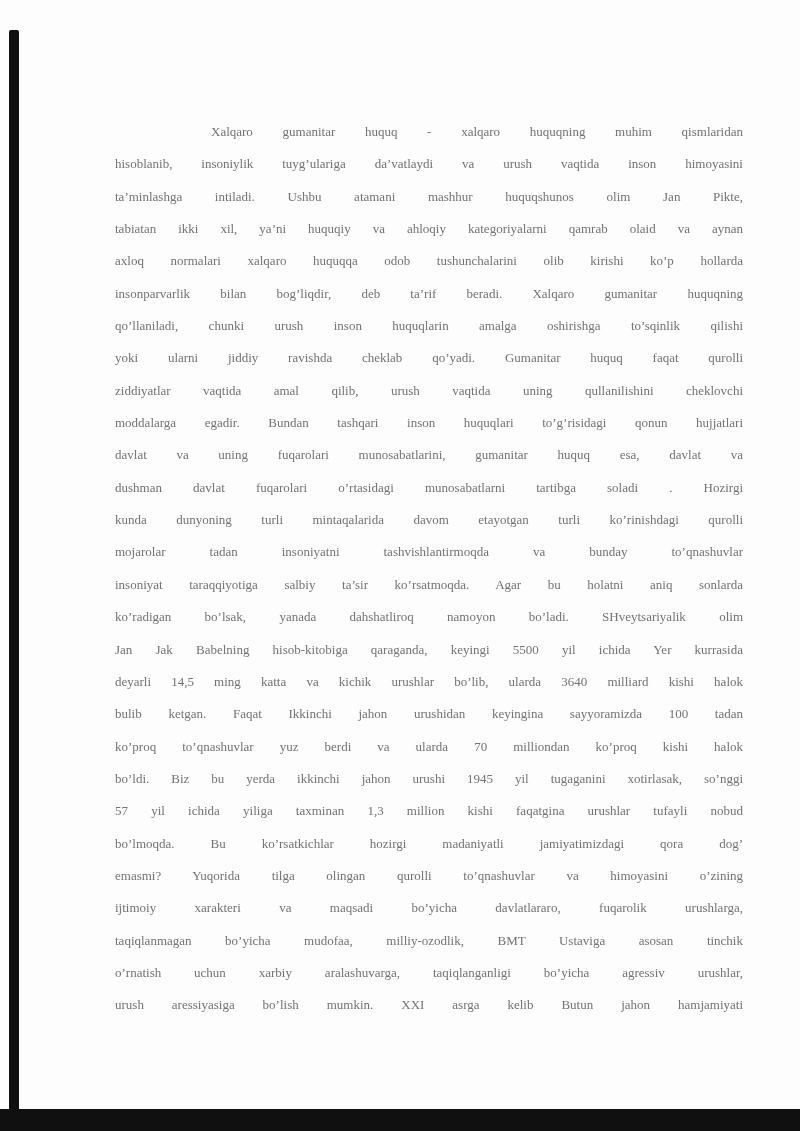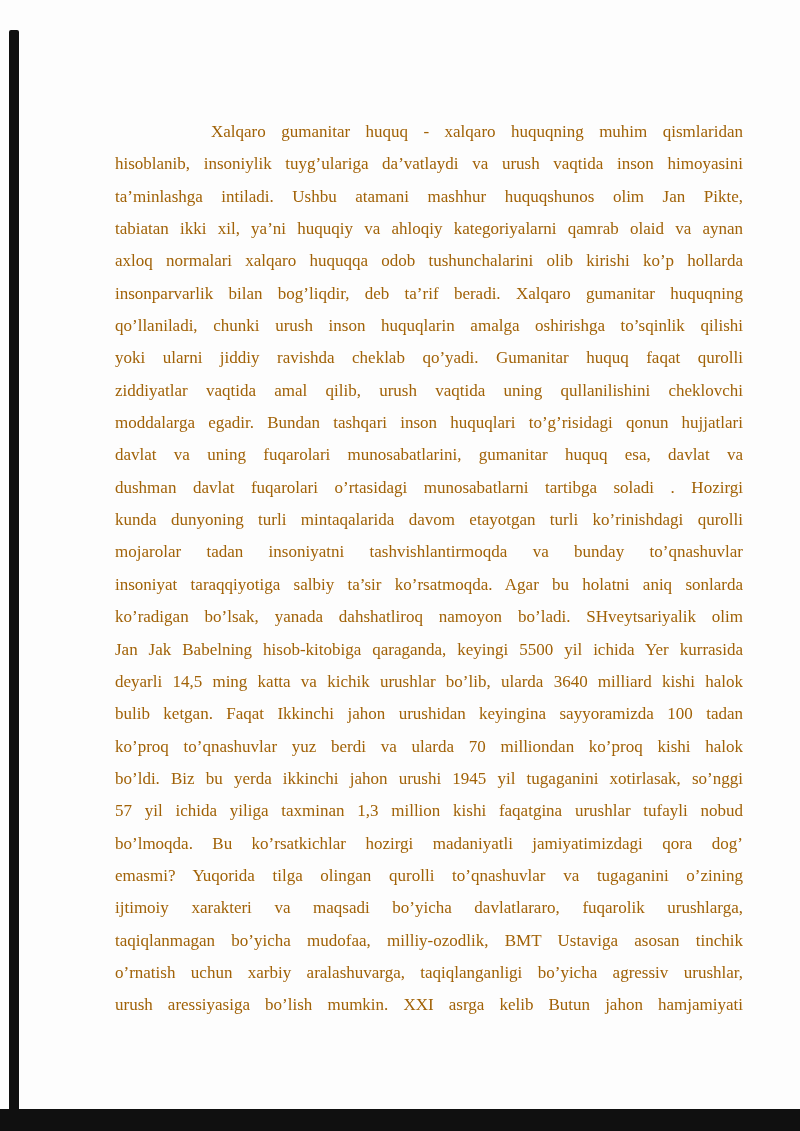--- a/index.html
+++ b/index.html
@@ -31,22 +31,22 @@
     bottom: 0;
     width: 800px;
     height: 22px;
     background: #101010;
   }
   .text-block {
     position: absolute;
     left: 115px;
     top: 116px;
     width: 628px;
-    color: #a16207;
-    font-size: 17px;
+    color: #737373;
+    font-size: 13px;
   }
   .line {
     height: 32.35px;
     line-height: 32.35px;
     text-align: justify;
     text-align-last: justify;
     -moz-text-align-last: justify;
     overflow: hidden;
     white-space: normal;
     word-break: keep-all;
@@ -80,20 +80,20 @@
     <div class="line">mojarolar tadan insoniyatni tashvishlantirmoqda va bunday to’qnashuvlar</div>
     <div class="line">insoniyat taraqqiyotiga salbiy ta’sir ko’rsatmoqda. Agar bu holatni aniq sonlarda</div>
     <div class="line">ko’radigan bo’lsak, yanada dahshatliroq namoyon bo’ladi. SHveytsariyalik olim</div>
     <div class="line">Jan Jak Babelning hisob-kitobiga qaraganda, keyingi 5500 yil ichida Yer kurrasida</div>
     <div class="line">deyarli 14,5 ming katta va kichik urushlar bo’lib, ularda 3640 milliard kishi halok</div>
     <div class="line">bulib ketgan. Faqat Ikkinchi jahon urushidan keyingina sayyoramizda 100 tadan</div>
     <div class="line">ko’proq to’qnashuvlar yuz berdi va ularda 70 milliondan ko’proq kishi halok</div>
     <div class="line">bo’ldi. Biz bu yerda ikkinchi jahon urushi 1945 yil tugaganini xotirlasak, so’nggi</div>
     <div class="line">57 yil ichida yiliga taxminan 1,3 million kishi faqatgina urushlar tufayli nobud</div>
     <div class="line">bo’lmoqda. Bu ko’rsatkichlar hozirgi madaniyatli jamiyatimizdagi qora dog’</div>
-    <div class="line">emasmi? Yuqorida tilga olingan qurolli to’qnashuvlar va tugaganini o’zining</div>
+    <div class="line">emasmi? Yuqorida tilga olingan qurolli to’qnashuvlar va himoyasini o’zining</div>
     <div class="line">ijtimoiy xarakteri va maqsadi bo’yicha davlatlararo, fuqarolik urushlarga,</div>
     <div class="line">taqiqlanmagan bo’yicha mudofaa, milliy-ozodlik, BMT Ustaviga asosan tinchik</div>
     <div class="line">o’rnatish uchun xarbiy aralashuvarga, taqiqlanganligi bo’yicha agressiv urushlar,</div>
     <div class="line">urush aressiyasiga bo’lish mumkin. XXI asrga kelib Butun jahon hamjamiyati</div>
   </div>
 
 </div>
 
 </body></html>

